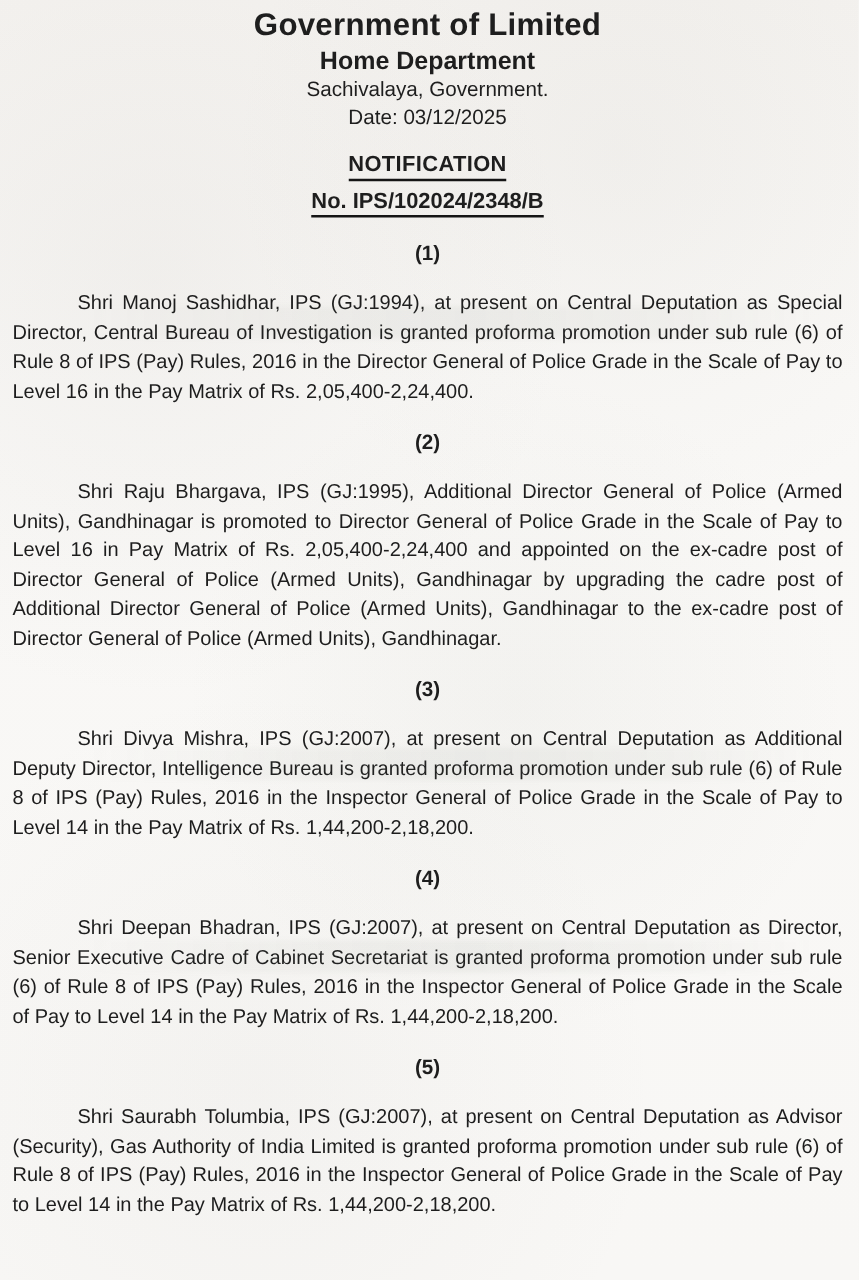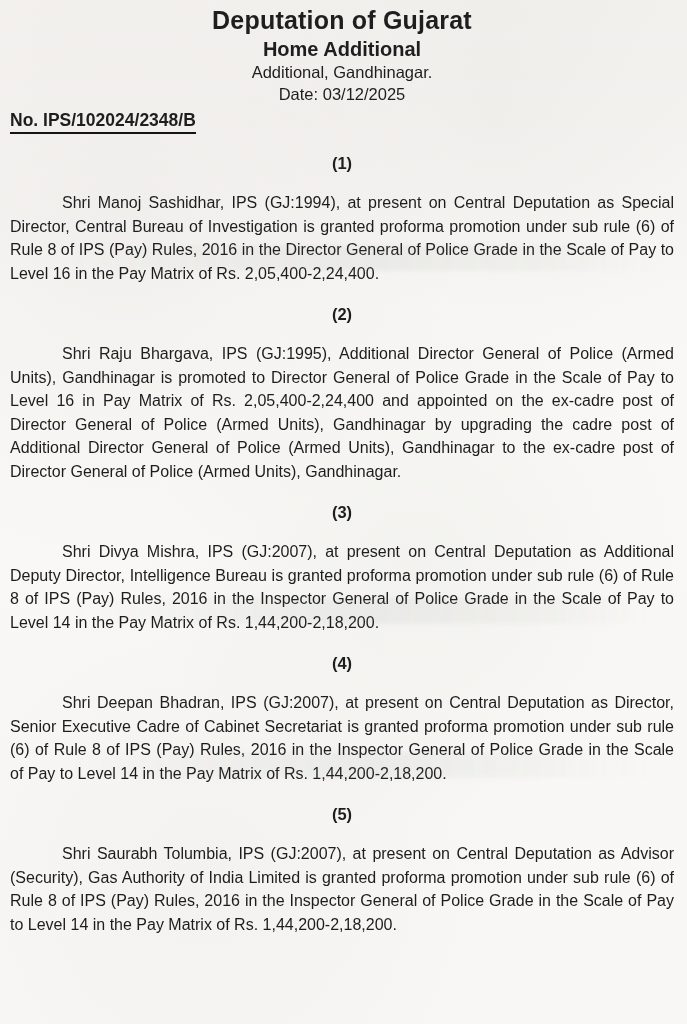--- a/index.html
+++ b/index.html
@@ -62,21 +62,21 @@
   }
   .notif-heading {
     font-size: 17.5px;
     font-weight: bold;
     letter-spacing: 0.3px;
     border-bottom: 2px solid #151515;
     padding-bottom: 1px;
     display: inline-block;
   }
   .ref-row {
-    text-align: left;
+    text-align: center;
     margin-top: 5px;
   }
   .ref-no {
     font-size: 17.5px;
     font-weight: bold;
     border-bottom: 2px solid #151515;
     padding-bottom: 1px;
     display: inline-block;
   }
   .body-para {
@@ -99,26 +99,29 @@
 </head>
 <body>
 
 <div class="page">
 
   <div class="ghost" style="top: 245px;"></div>
   <div class="ghost" style="top: 598px;"></div>
   <div class="ghost" style="top: 752px;"></div>
 
   <header class="doc-header">
-    <h1 class="gov-title">Deputation of Gujarat</h1>
-    <h2 class="dept-title">Home Additional</h2>
-    <p class="addr-line">Additional, Gandhinagar.</p>
+    <h1 class="gov-title">Government of Limited</h1>
+    <h2 class="dept-title">Home Department</h2>
+    <p class="addr-line">Sachivalaya, Government.</p>
     <p class="date-line">Date: 03/12/2025</p>
   </header>
 
+  <div class="notif-row">
+    <span class="notif-heading">NOTIFICATION</span>
+  </div>
 
   <div class="ref-row">
     <span class="ref-no">No. IPS/102024/2348/B</span>
   </div>
 
 
   <section class="item">
     <div class="item-number">(1)</div>
     <p class="body-para">Shri Manoj Sashidhar, IPS (GJ:1994), at present on Central Deputation as Special Director, Central Bureau of Investigation is granted proforma promotion under sub rule (6) of Rule 8 of IPS (Pay) Rules, 2016 in the Director General of Police Grade in the Scale of Pay to Level 16 in the Pay Matrix of Rs. 2,05,400-2,24,400.</p>
   </section>

